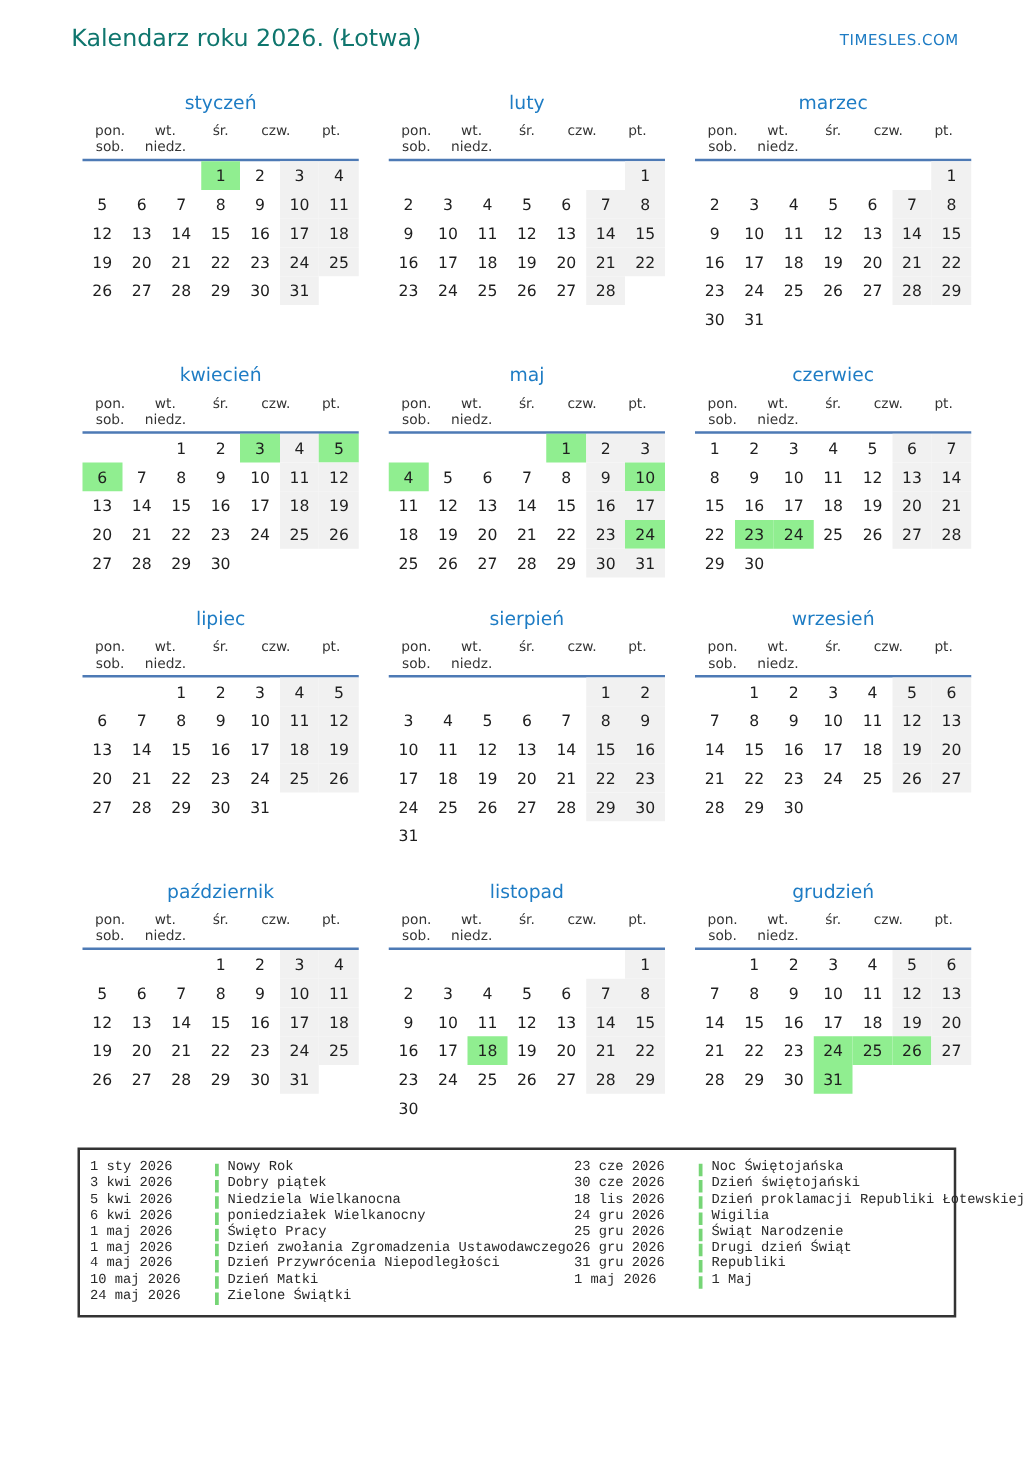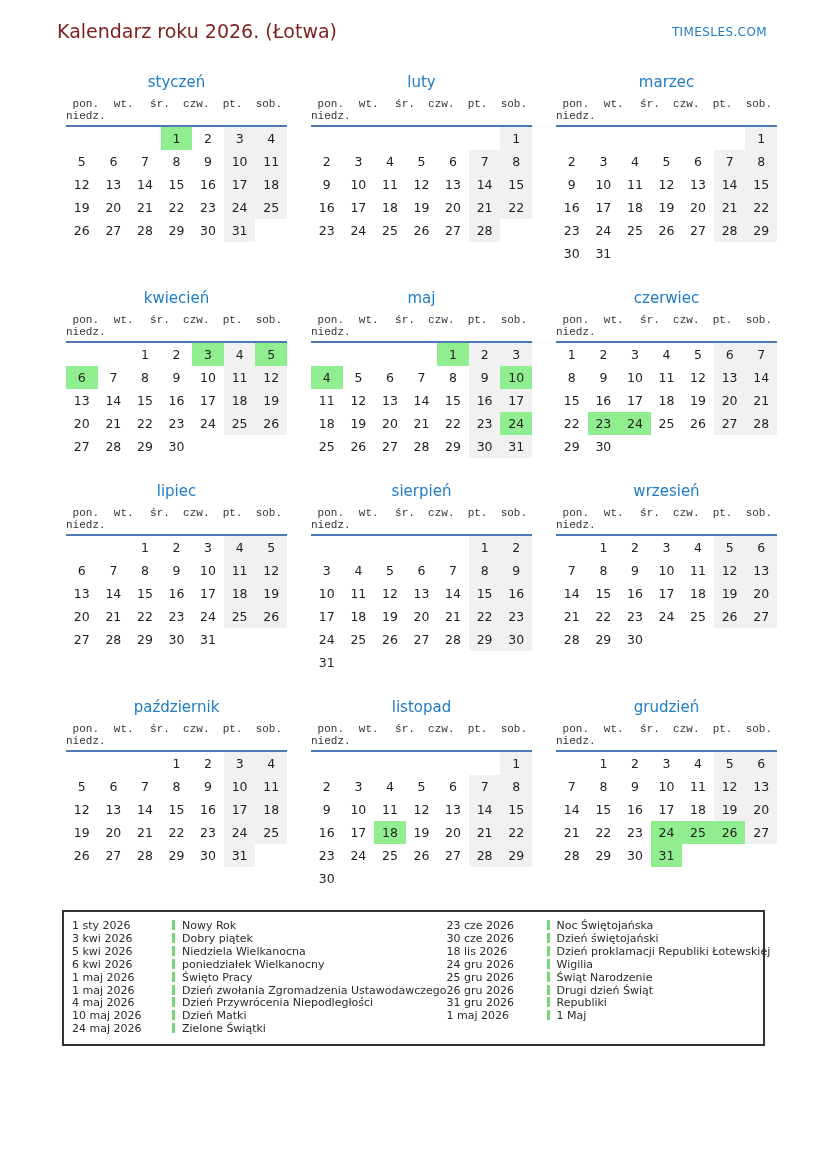--- a/index.html
+++ b/index.html
@@ -3,38 +3,38 @@
 <meta charset="utf-8">
 <style>
   html,body { margin:0; padding:0; background:#ffffff; }
   .page {
     position:relative; width:827px; height:1169px; background:#fff;
     font-family:"DejaVu Sans","Liberation Sans",sans-serif; color:#1f1f1f;
     overflow:hidden;
   }
   .header { display:flex; justify-content:space-between; align-items:flex-start;
     padding:20px 60px 0 57px; }
-  .page-title { font-size:19px; color:#7f1d1d; }
+  .page-title { font-size:19px; color:#0f766e; }
   .site-link { font-size:12px; color:var(--blue,#1e7cc4); letter-spacing:.4px;
     text-decoration:none; margin-top:5px; }
   .months { display:grid; grid-template-columns:repeat(3,221px);
     column-gap:16px; row-gap:26px; margin:31px 0 0 66px;gap:24px; }
   .month-title { text-align:center; color:var(--blue,#1e7cc4); font-size:15px;
     margin-bottom:7px; }
-  .week-head { display:grid; grid-template-columns:repeat(6,1fr);
-    border-bottom:2px solid var(--underline,#4d7ab5); padding-bottom:3px;font-family:Liberation Mono, monospace; }
+  .week-head { display:grid; grid-template-columns:repeat(5,1fr);
+    border-bottom:2px solid var(--underline,#4d7ab5); padding-bottom:3px; }
   .wd { text-align:center; font-size:11px; color:#333; }
   .days { display:grid; grid-template-columns:repeat(7,1fr); }
   .cell { height:23px; line-height:23px; text-align:center; font-size:12.5px; }
   .cell.weekend { background:var(--weekend,#f1f1f1); }
   .cell.holiday { background:var(--green,#90ee90); }
   .legend { margin:20px 62px 0; border:2px solid #333; padding:8px 8px;
     display:flex; font-size:11px; line-height:12.9px; color:#2a2a2a; }
   .legend-col { flex:1; }
-  .lrow { display:flex; align-items:flex-start; }
+  .lrow { display:flex; align-items:flex-end;font-family:Liberation Mono, monospace; }
   .ldate { flex:0 0 100px; }
   .ltick { flex:0 0 3px; width:3px; height:10px;
     background:var(--tick,#76d576); margin-right:7px; }
   .llabel { white-space:nowrap; }
 </style>
 </head>
 <body>
 
 <div class="page" style="--blue: #1e7cc4; --underline: #4d7ab5; --green: #90ee90; --weekend: #f1f1f1; --tick: #76d576;">
   <div class="header">

